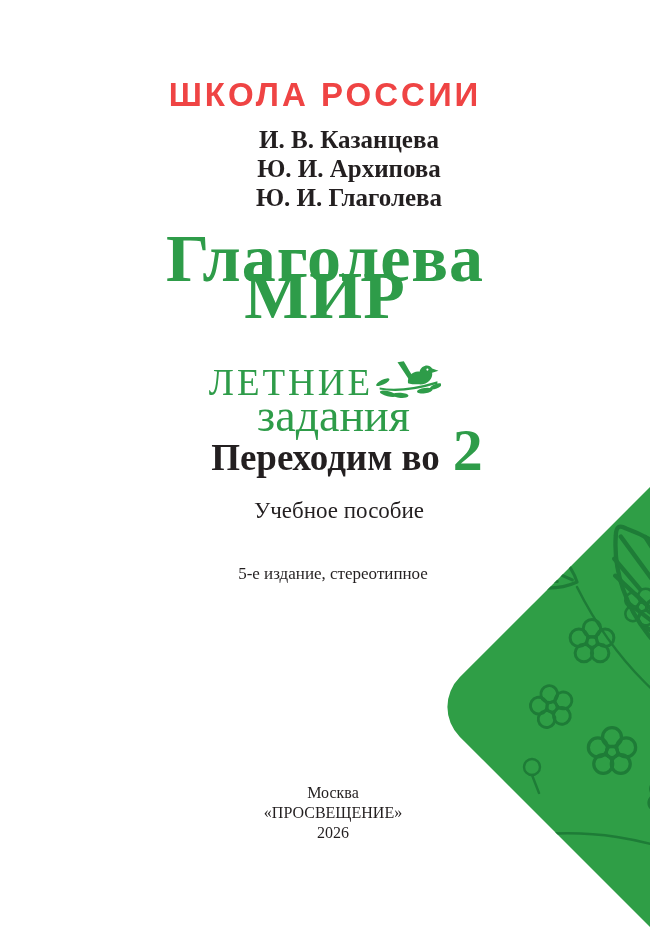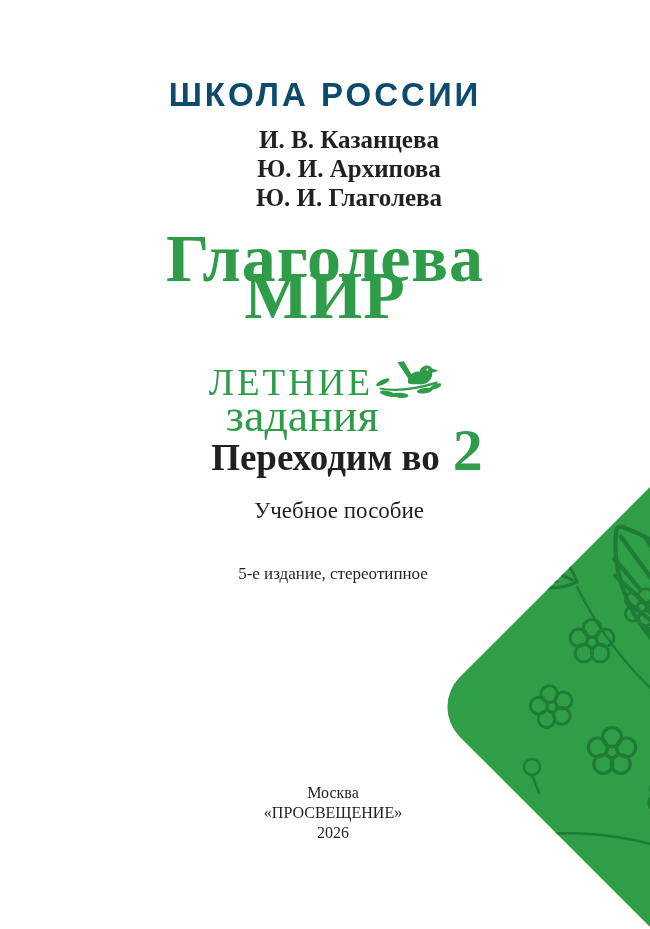--- a/index.html
+++ b/index.html
@@ -8,36 +8,36 @@
     background:#ffffff;
     font-family:"Liberation Serif", serif;
     color:#231f20;
   }
   .block{position:absolute;left:0;right:0;text-align:center;}
 
   .program{
     top:76px;
     font-family:"Liberation Sans", sans-serif;
     font-weight:700;font-size:33px;letter-spacing:3px;
-    color:#0c4a6e;
+    color:#ef4444;
   }
   .authors{
     top:125px;
     font-weight:700;font-size:25px;line-height:29px;
     transform:translateX(24px);
   }
   .title-line{
     font-weight:700;color:#2e9c49;font-size:68px;line-height:1;
     letter-spacing:1px;
   }
   .title1{top:224px;}
   .title2{top:261px;}
 
   .series{top:357px;}
-  .series-inner{display:inline-block;text-align:left;}
+  .series-inner{display:inline-block;text-align:center;}
   .series-row1{display:flex;align-items:flex-end;}
   .series-line1{
     color:#2e9c49;font-size:37px;line-height:36px;letter-spacing:3px;
   }
   .bird-icon{width:66px;height:42px;margin-left:2px;margin-bottom:2px;}
   .series-line2{
     color:#2e9c49;font-size:46px;line-height:30px;margin-left:17px;margin-top:0px;
   }
 
   .grade{top:436px;padding-left:44px;}

